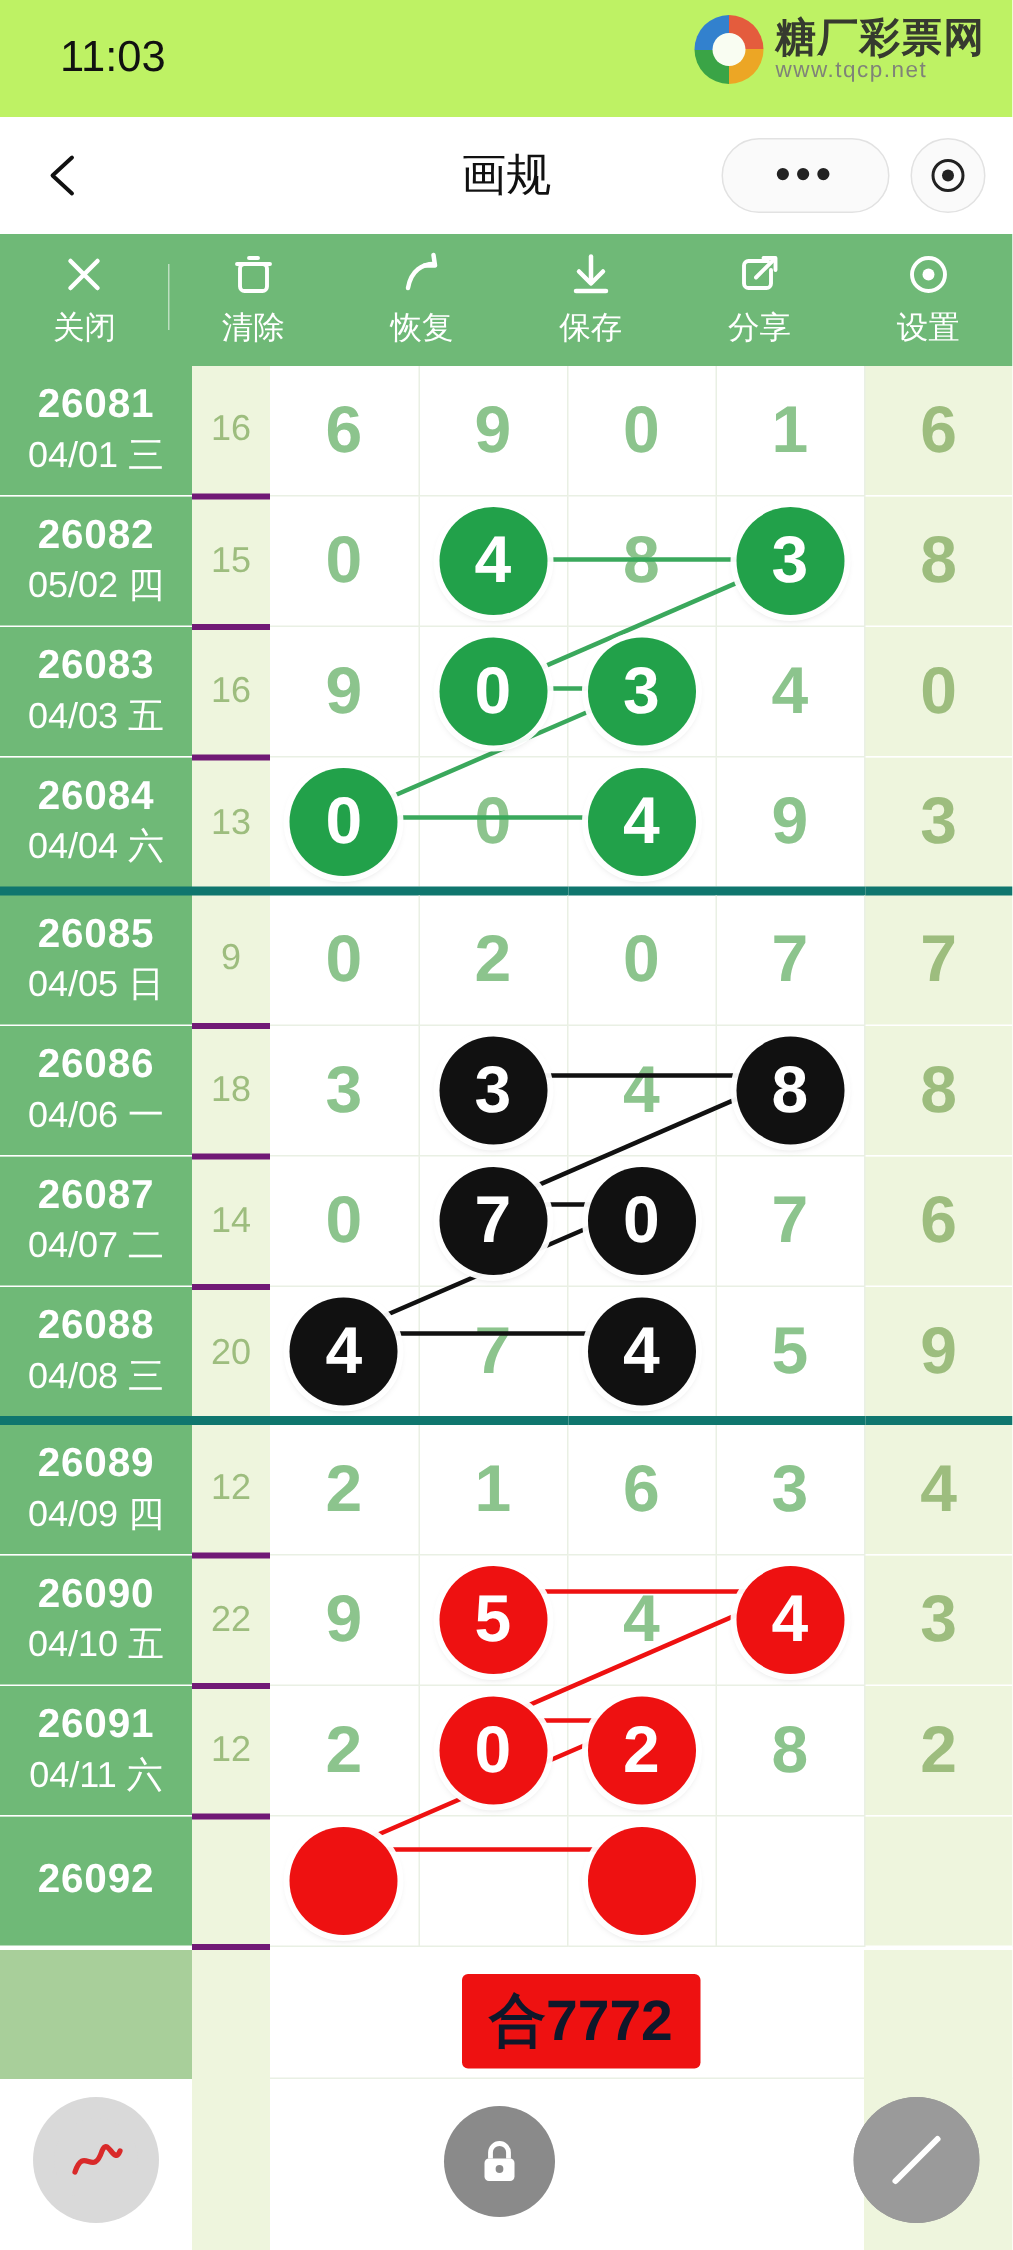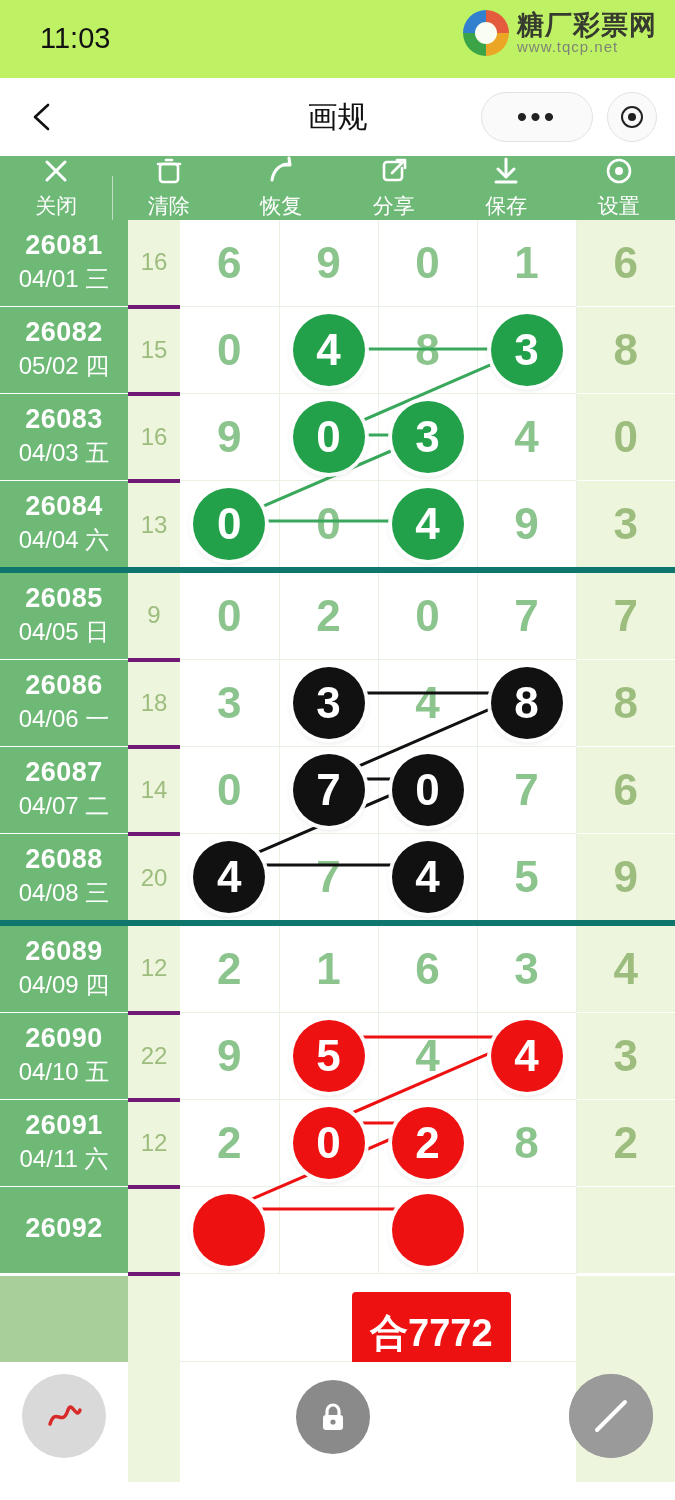--- a/index.html
+++ b/index.html
@@ -61,21 +61,21 @@
   .caps-dots { font-size: 30px; letter-spacing: 3px; color:#222; line-height: 20px; }
   .caps-target {
     width: 50px; height: 50px; border-radius:50%; border:1px solid #e2e2e2; background:#fafafa;
     display:flex; align-items:center; justify-content:center;
   }
   .caps-target .ring { width: 22px; height:22px; border:2px solid #222; border-radius:50%; position:relative;}
   .caps-target .ring::after{content:"";position:absolute;left:5px;top:5px;width:8px;height:8px;border-radius:50%;background:#222;}
 
   
   .toolbar {
-    height: 64px; background:#6fb977; display:flex; align-items:center;
+    height: 88px; background:#6fb977; display:flex; align-items:center;
     color:#fff;
   }
   .tool {
     flex: 1; display:flex; flex-direction:column; align-items:center; justify-content:center;
     gap: 6px; height: 100%; position:relative;
   }
   .tool .ticon { height: 30px; display:flex; align-items:center; justify-content:center; }
   .tool .tlabel { font-size: 21px; color:#fff; }
   .tool-divider {
     position:absolute; right:0; top:20px; height: 44px; width:1px; background: rgba(255,255,255,.55);
@@ -114,22 +114,22 @@
   .ball.red   { background:#ee1111; }
   .ball.blank { font-size:0; }
 
   
   .lines { position:absolute; left:0; top:0; width:675px; pointer-events:none; z-index:3; }
 
   
   .badge-row { height: 86px; }
   .sum-badge {
     display:inline-flex; align-items:center; justify-content:center;
-    background:#ee1111; color:#ffffff; font-size: 38px; font-weight:700;
-    padding: 16px 18px; border-radius: 4px; margin-left: 44px;
+    background:#ee1111; color:#0f172a; font-size: 38px; font-weight:700;
+    padding: 6px 18px; border-radius: 4px;
   }
 
   
   .bottombar { height: 120px; position:relative; background:#fff; }
   .fab {
     position:absolute; top: 12px; width: 84px; height: 84px; border-radius:50%;
     display:flex; align-items:center; justify-content:center;
   }
   .fab.pen { left: 22px; background:#d9d9d9; }
   .fab.lock { left: 296px; background:#8a8a8a; width:74px; height:74px; top:18px; }
@@ -194,36 +194,36 @@
         <svg width="30" height="30" viewBox="0 0 30 30">
             <path d="M6 24 C8 12 16 8 23 8" fill="none" stroke="#fff" stroke-width="3" stroke-linecap="round"></path>
             <polyline points="23,2 24,9 17,9" fill="none" stroke="#fff" stroke-width="3" stroke-linecap="round" stroke-linejoin="round"></polyline>
           </svg>
       </span>
       <span class="tlabel">恢复</span>
     </div>
     <div class="tool">
       <span class="ticon">
         <svg width="30" height="30" viewBox="0 0 30 30">
+            <line x1="15" y1="3" x2="15" y2="20" stroke="#fff" stroke-width="3" stroke-linecap="round"></line>
+            <polyline points="7,13 15,21 23,13" fill="none" stroke="#fff" stroke-width="3" stroke-linecap="round" stroke-linejoin="round"></polyline>
+            <line x1="5" y1="26" x2="25" y2="26" stroke="#fff" stroke-width="3" stroke-linecap="round"></line>
+          </svg>
+      </span>
+      <span class="tlabel">保存</span>
+    </div>
+    <div class="tool">
+      <span class="ticon">
+        <svg width="30" height="30" viewBox="0 0 30 30">
             <path d="M21 6 H8 a3 3 0 0 0 -3 3 v12 a3 3 0 0 0 3 3 h12 a3 3 0 0 0 3 -3 V12" fill="none" stroke="#fff" stroke-width="2.6" stroke-linecap="round"></path>
             <line x1="13" y1="17" x2="25" y2="5" stroke="#fff" stroke-width="2.6" stroke-linecap="round"></line>
             <polyline points="18,4 26,4 26,12" fill="none" stroke="#fff" stroke-width="2.6" stroke-linecap="round" stroke-linejoin="round"></polyline>
           </svg>
       </span>
       <span class="tlabel">分享</span>
-    </div>
-    <div class="tool">
-      <span class="ticon">
-        <svg width="30" height="30" viewBox="0 0 30 30">
-            <line x1="15" y1="3" x2="15" y2="20" stroke="#fff" stroke-width="3" stroke-linecap="round"></line>
-            <polyline points="7,13 15,21 23,13" fill="none" stroke="#fff" stroke-width="3" stroke-linecap="round" stroke-linejoin="round"></polyline>
-            <line x1="5" y1="26" x2="25" y2="26" stroke="#fff" stroke-width="3" stroke-linecap="round"></line>
-          </svg>
-      </span>
-      <span class="tlabel">保存</span>
     </div>
     <div class="tool">
       <span class="ticon">
         <svg width="30" height="30" viewBox="0 0 30 30">
             <circle cx="15" cy="15" r="11" fill="none" stroke="#fff" stroke-width="2.6"></circle>
             <circle cx="15" cy="15" r="4" fill="#fff"></circle>
           </svg>
       </span>
       <span class="tlabel">设置</span>
     </div>

